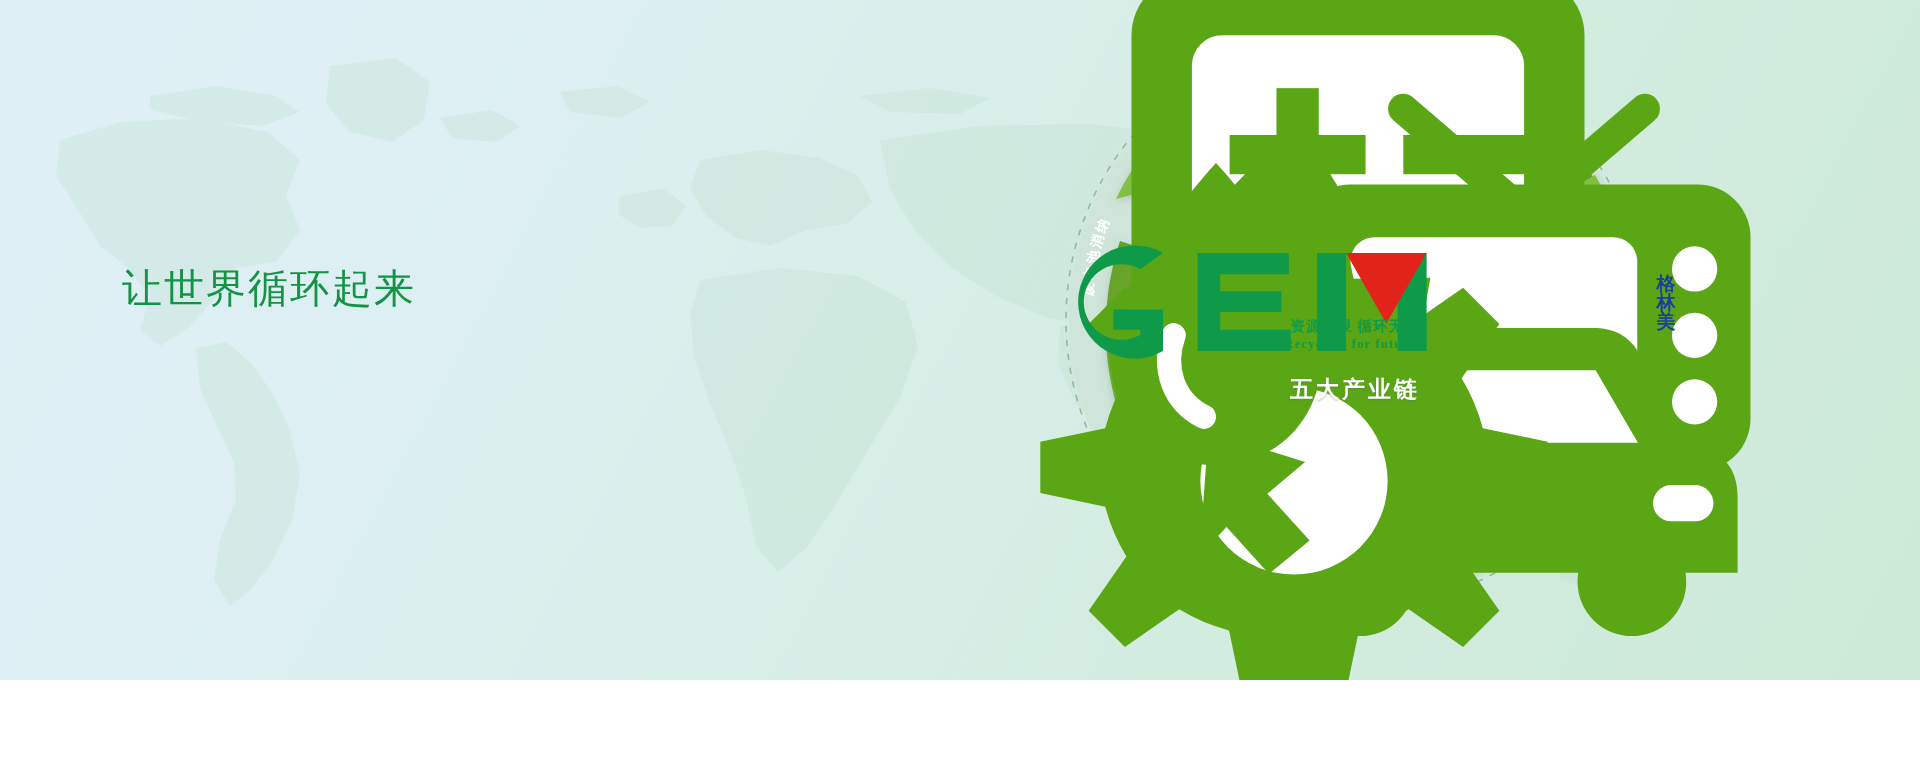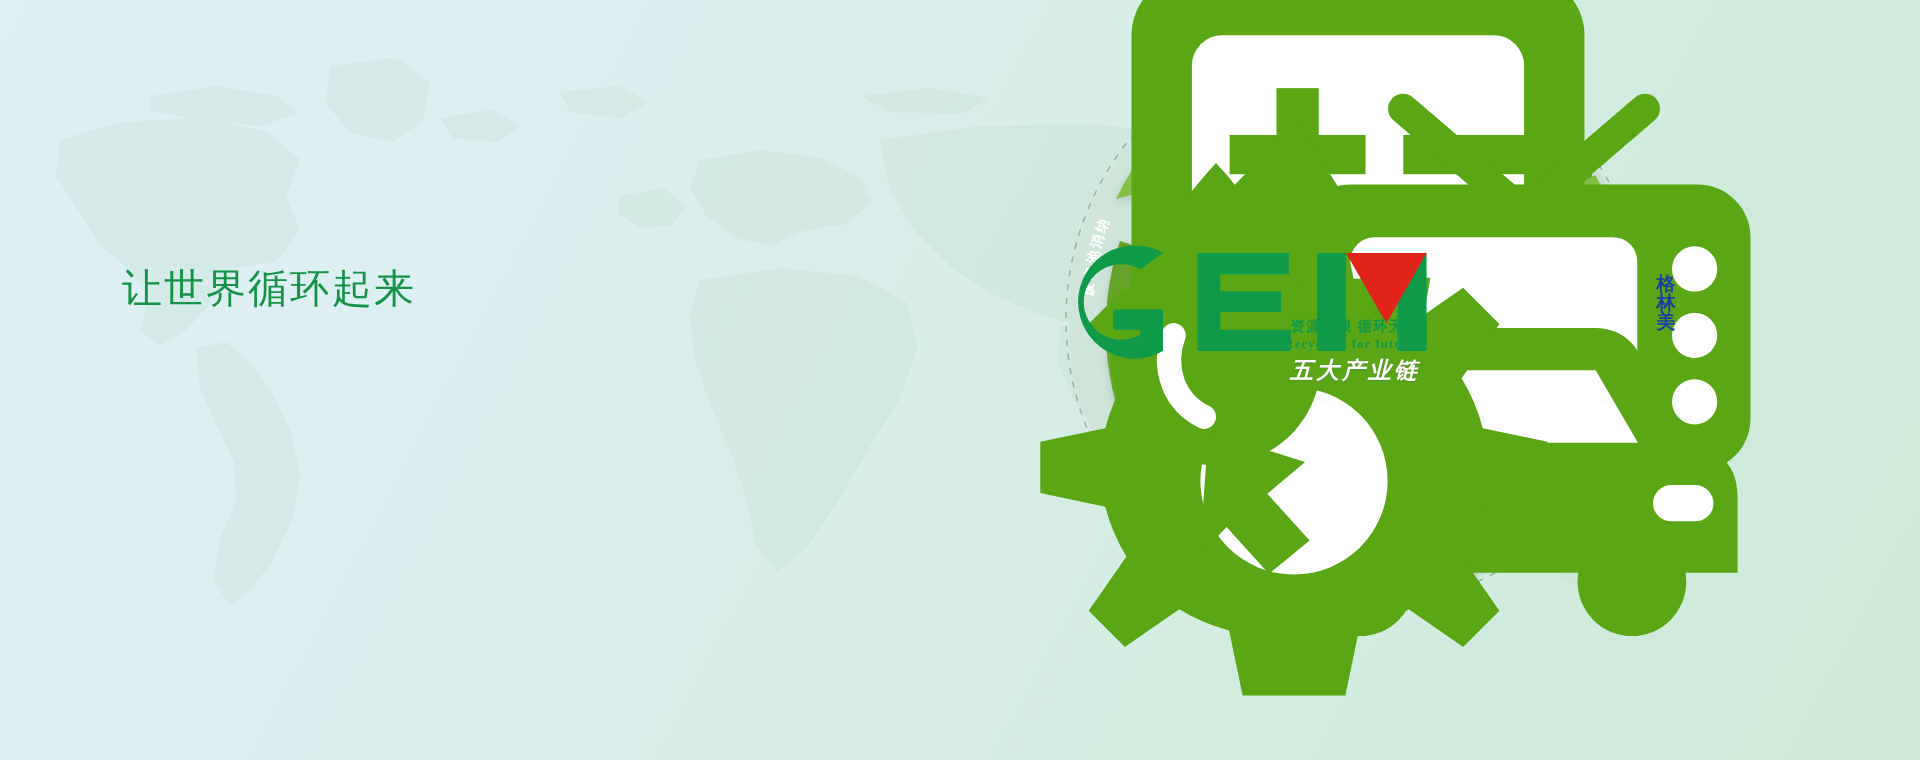--- a/index.html
+++ b/index.html
@@ -1,18 +1,18 @@
 <!DOCTYPE html>
 <html><head>
 <meta charset="utf-8">
 <style>
   html,body{margin:0;padding:0;}
   body{width:1920px;height:777px;overflow:hidden;font-family:"Liberation Sans","DejaVu Sans",sans-serif;}
 
-  #stage{position:relative;width:1920px;height:760px;overflow:hidden;
+  #stage{position:relative;width:1920px;height:680px;overflow:hidden;
     background:linear-gradient(118deg,#dff0f6 0%,#ddeff3 22%,#d8eee8 48%,#d2ecdf 70%,#cdead8 100%);}
 
   
   #worldmap{position:absolute;left:0;top:0;width:1920px;height:777px;opacity:.45;pointer-events:none;}
 
   
   #headline{position:absolute;left:122px;top:262px;}
   .hl-line{color:#149245;font-size:40px;line-height:52px;letter-spacing:2px;font-weight:400;white-space:nowrap;}
 
   
@@ -29,21 +29,21 @@
   .arc-text{font-size:13.5px;font-weight:bold;fill:#ffffff;letter-spacing:2.5px;}
 
   
   #center-lockup{position:absolute;left:50%;top:271px;transform:translateX(-50%);width:240px;text-align:center;}
   #logo-row{display:flex;align-items:center;justify-content:center;gap:19px;height:26px;}
   #logo-row svg{display:block;}
   .logo-cn{color:#1b3fa0;font-size:19px;font-weight:bold;letter-spacing:1px;line-height:19px;}
   .slogan-cn{color:#0f9a4a;font-size:14.5px;font-weight:bold;letter-spacing:1px;margin-top:2px;}
   .slogan-en{color:#0f9a4a;font-size:12.5px;font-weight:bold;letter-spacing:1.2px;margin-top:1px;
              font-family:"Liberation Serif","DejaVu Serif",serif;}
-  #five-chains{margin-top:3px;color:#ffffff;font-size:23px;font-weight:bold;font-style:italic;
+  #five-chains{margin-top:22px;color:#ffffff;font-size:23px;font-weight:bold;
                letter-spacing:3px;text-shadow:0 1px 2px rgba(90,110,95,.45);}
 </style>
 </head>
 <body>
 
 <div id="stage">
 
   <svg id="worldmap" viewBox="0 0 1920 777" preserveAspectRatio="none">
     <g fill="#bcdcc9" opacity="0.62">
 

